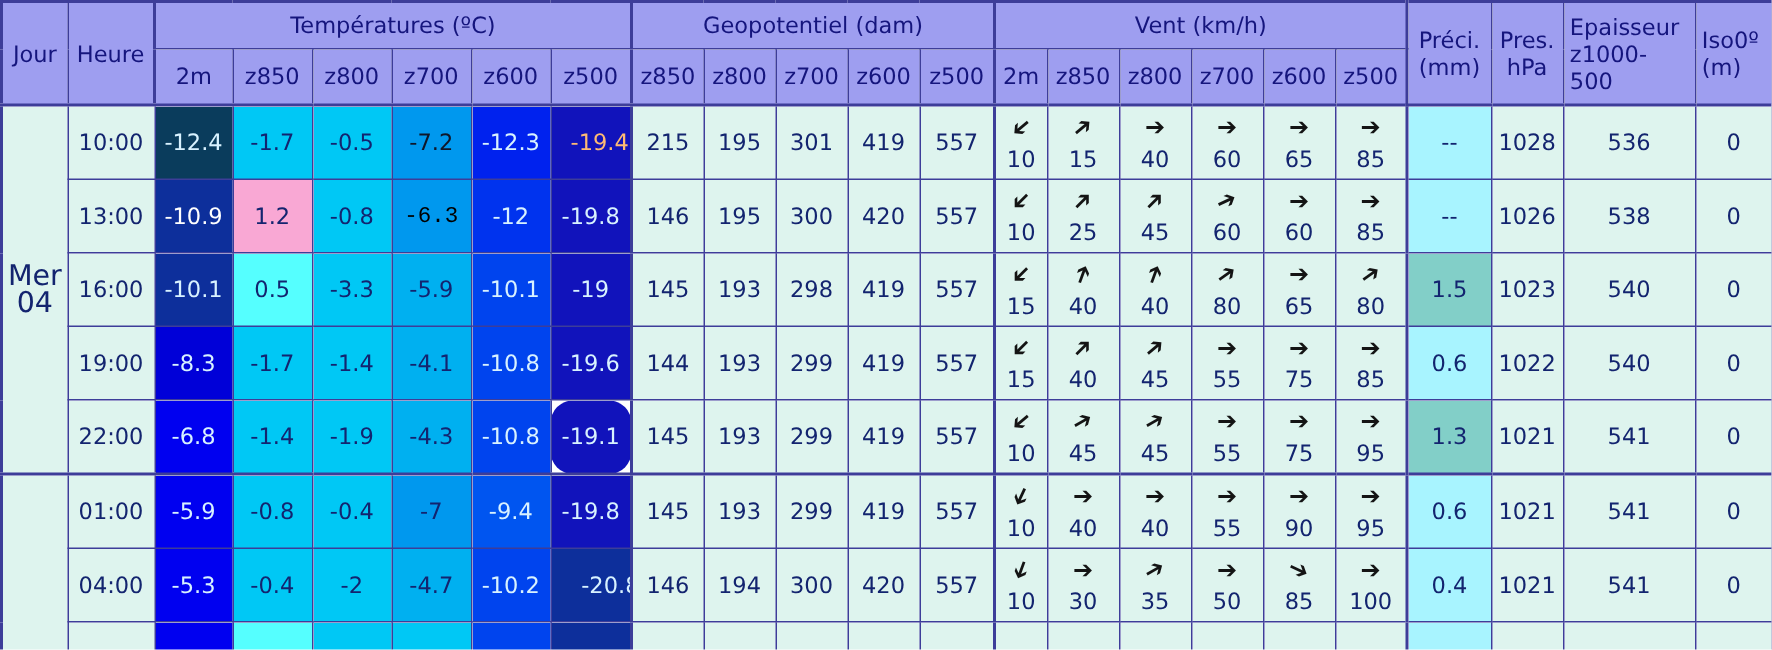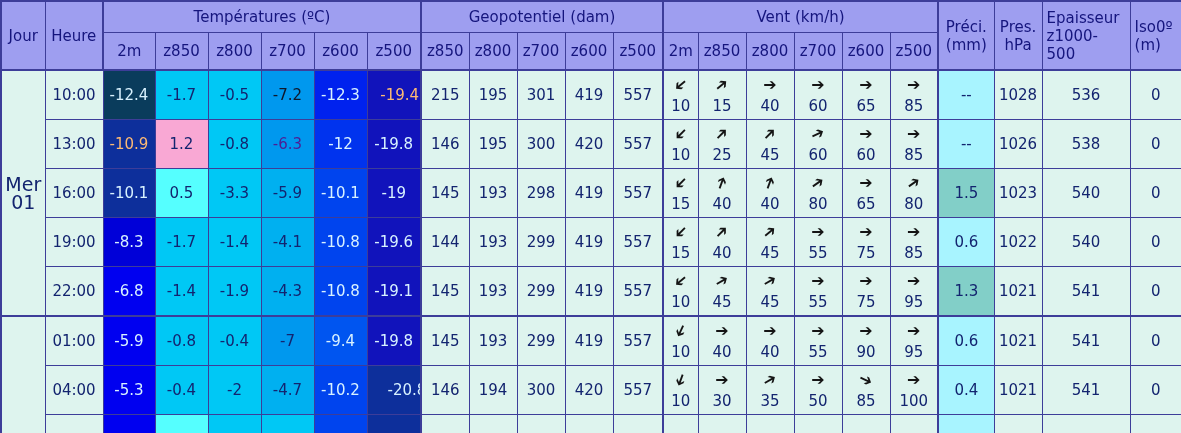--- a/index.html
+++ b/index.html
@@ -95,21 +95,21 @@
           <th>z800</th>
           <th>z700</th>
           <th>z600</th>
           <th>z500</th>
         </tr>
       </thead>
     <tbody>
         <tr>
           <td rowspan="5" class="jour">
             <div>Mer</div>
-            <div>01</div>
+            <div>04</div>
           </td>
           <td class="time">10:00</td>
           <td style="background: rgb(10, 60, 92); color: rgb(216, 242, 255);">-12.4</td>
           <td style="background: rgb(0, 200, 245); color: rgb(19, 36, 111);">-1.7</td>
           <td style="background: rgb(0, 200, 245); color: rgb(19, 36, 111);">-0.5</td>
           <td style="background: rgb(0, 152, 238); color: #0f172a;">-7.2</td>
           <td style="background: rgb(0, 34, 238); color: rgb(216, 242, 255);">-12.3</td>
           <td style="background: rgb(17, 19, 187); color: #fdba74; padding-left: 12px;">-19.4</td>
           <td class="bl2">215</td>
           <td>195</td>
@@ -140,24 +140,24 @@
             <div><span class="arr" style="transform: rotate(0deg);">➔</span></div>
             <div class="wv">85</div>
           </td>
           <td class="bl2" style="background: rgb(168, 244, 255);">--</td>
           <td>1028</td>
           <td>536</td>
           <td>0</td>
         </tr>
         <tr>
           <td class="time">13:00</td>
-          <td style="background: rgb(13, 47, 155); color: #fdba74;">-10.9</td>
+          <td style="background: rgb(13, 47, 155); color: #ffffff;">-10.9</td>
           <td style="background: #f9a8d4; color: rgb(19, 36, 111);">1.2</td>
           <td style="background: rgb(0, 200, 245); color: rgb(19, 36, 111);">-0.8</td>
-          <td style="background: rgb(0, 152, 238); color: #4c1d95;">-6.3</td>
+          <td style="background: rgb(0, 152, 238); color: #000000; font-family: Liberation Mono, monospace;">-6.3</td>
           <td style="background: rgb(0, 51, 238); color: rgb(216, 242, 255);">-12</td>
           <td style="background: rgb(17, 19, 187); color: rgb(216, 242, 255);">-19.8</td>
           <td class="bl2">146</td>
           <td>195</td>
           <td>300</td>
           <td>420</td>
           <td>557</td>
           <td class="wind bl2">
             <div><span class="arr" style="transform: rotate(135deg);">➔</span></div>
             <div class="wv">10</div>
@@ -271,21 +271,21 @@
           <td>540</td>
           <td>0</td>
         </tr>
         <tr>
           <td class="time">22:00</td>
           <td style="background: rgb(0, 0, 240); color: rgb(216, 242, 255);">-6.8</td>
           <td style="background: rgb(0, 200, 245); color: rgb(19, 36, 111);">-1.4</td>
           <td style="background: rgb(0, 200, 245); color: rgb(19, 36, 111);">-1.9</td>
           <td style="background: rgb(0, 176, 240); color: rgb(19, 36, 111);">-4.3</td>
           <td style="background: rgb(0, 68, 238); color: rgb(216, 242, 255);">-10.8</td>
-          <td style="background: rgb(17, 19, 187); color: rgb(216, 242, 255);">-19.1</td>
+          <td style="background: rgb(17, 19, 187); color: rgb(216, 242, 255); border-radius: 15px;">-19.1</td>
           <td class="bl2">145</td>
           <td>193</td>
           <td>299</td>
           <td>419</td>
           <td>557</td>
           <td class="wind bl2">
             <div><span class="arr" style="transform: rotate(140deg);">➔</span></div>
             <div class="wv">10</div>
           </td>
           <td class="wind">

